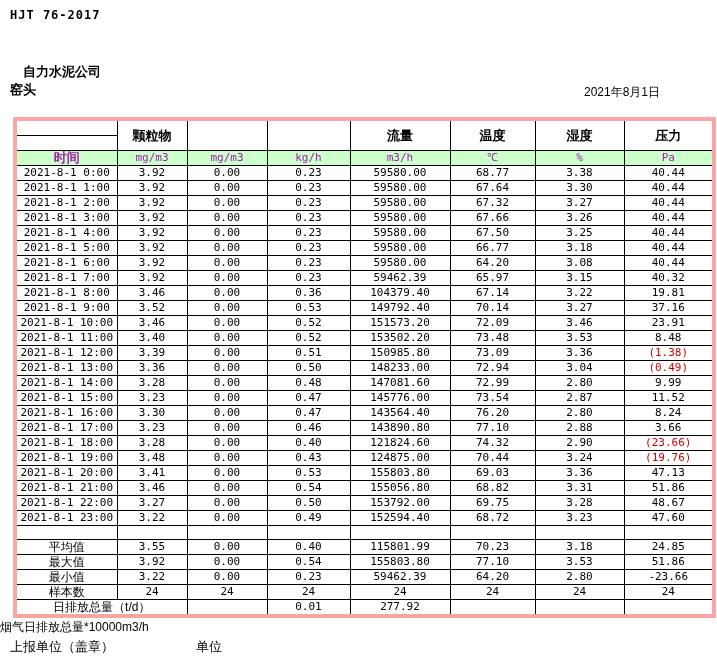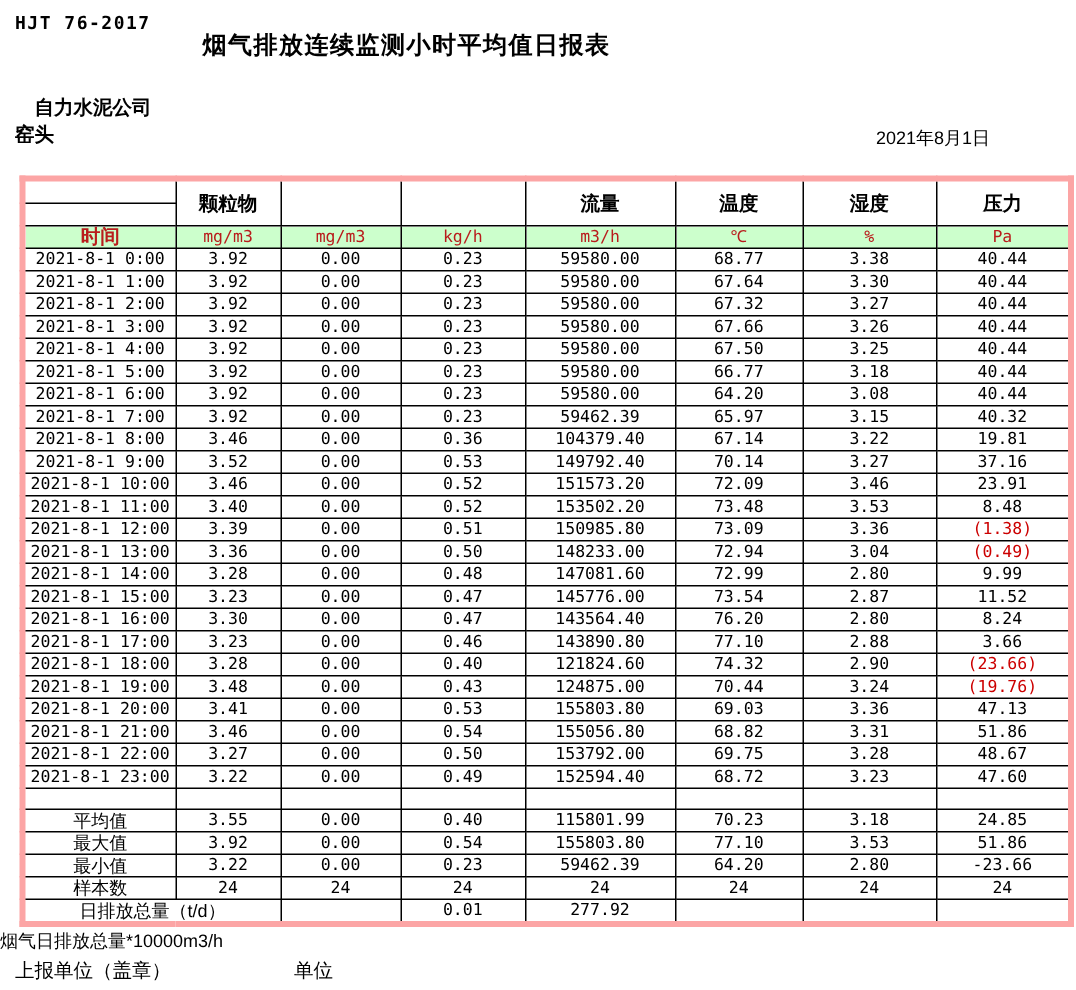--- a/index.html
+++ b/index.html
@@ -11,36 +11,35 @@
   .company{position:absolute;left:23px;top:63px;font-size:13px;font-weight:bold;}
   .location{position:absolute;left:10px;top:81px;font-size:13px;font-weight:bold;text-align:center;}
   .date{position:absolute;left:584px;top:84px;font-size:12px;}
   table.report{position:absolute;left:13px;top:117px;width:699px;
         border-collapse:collapse;table-layout:fixed;
         font-family:"DejaVu Sans Mono","Liberation Mono",monospace;font-size:11px;
         border:4px solid #fca5a5;}
   table.report td{border:1px solid #000;text-align:center;padding:0;height:14px;
         line-height:14px;overflow:hidden;white-space:nowrap;}
   tr.ghead td{font-family:"Liberation Sans",sans-serif;font-weight:bold;font-size:13px;}
-  tr.green td{background:#ccffcc;color:#b91c1c;}
+  tr.green td{background:#ccffcc;color:#a21caf;}
   tr.green td.time-h{font-family:"Liberation Sans",sans-serif;font-weight:bold;font-size:13px;}
   tr.spacer td{height:13px;}
   td.label{font-family:"Liberation Sans",sans-serif;font-size:12px;}
   td.left{text-align:left;padding-left:2px;}
   td.neg{color:#cc0000;}
   .note{position:absolute;left:0;top:619px;font-size:12px;}
   .stamp{position:absolute;left:10px;top:638px;font-size:13px;}
   .unitlbl{position:absolute;left:196px;top:638px;font-size:13px;}
 </style>
 </head>
 <body>
 
 <div class="page">
   <div class="std">HJT  76-2017</div>
-  <div class="title">烟气排放连续监测小时平均值日报表</div>
   <div class="company">自力水泥公司</div>
   <div class="location">窑头</div>
   <div class="date">2021年8月1日</div>
 
   <table class="report">
     <colgroup>
       <col style="width:102px">
         <col style="width:70px">
         <col style="width:80px">
         <col style="width:83px">

